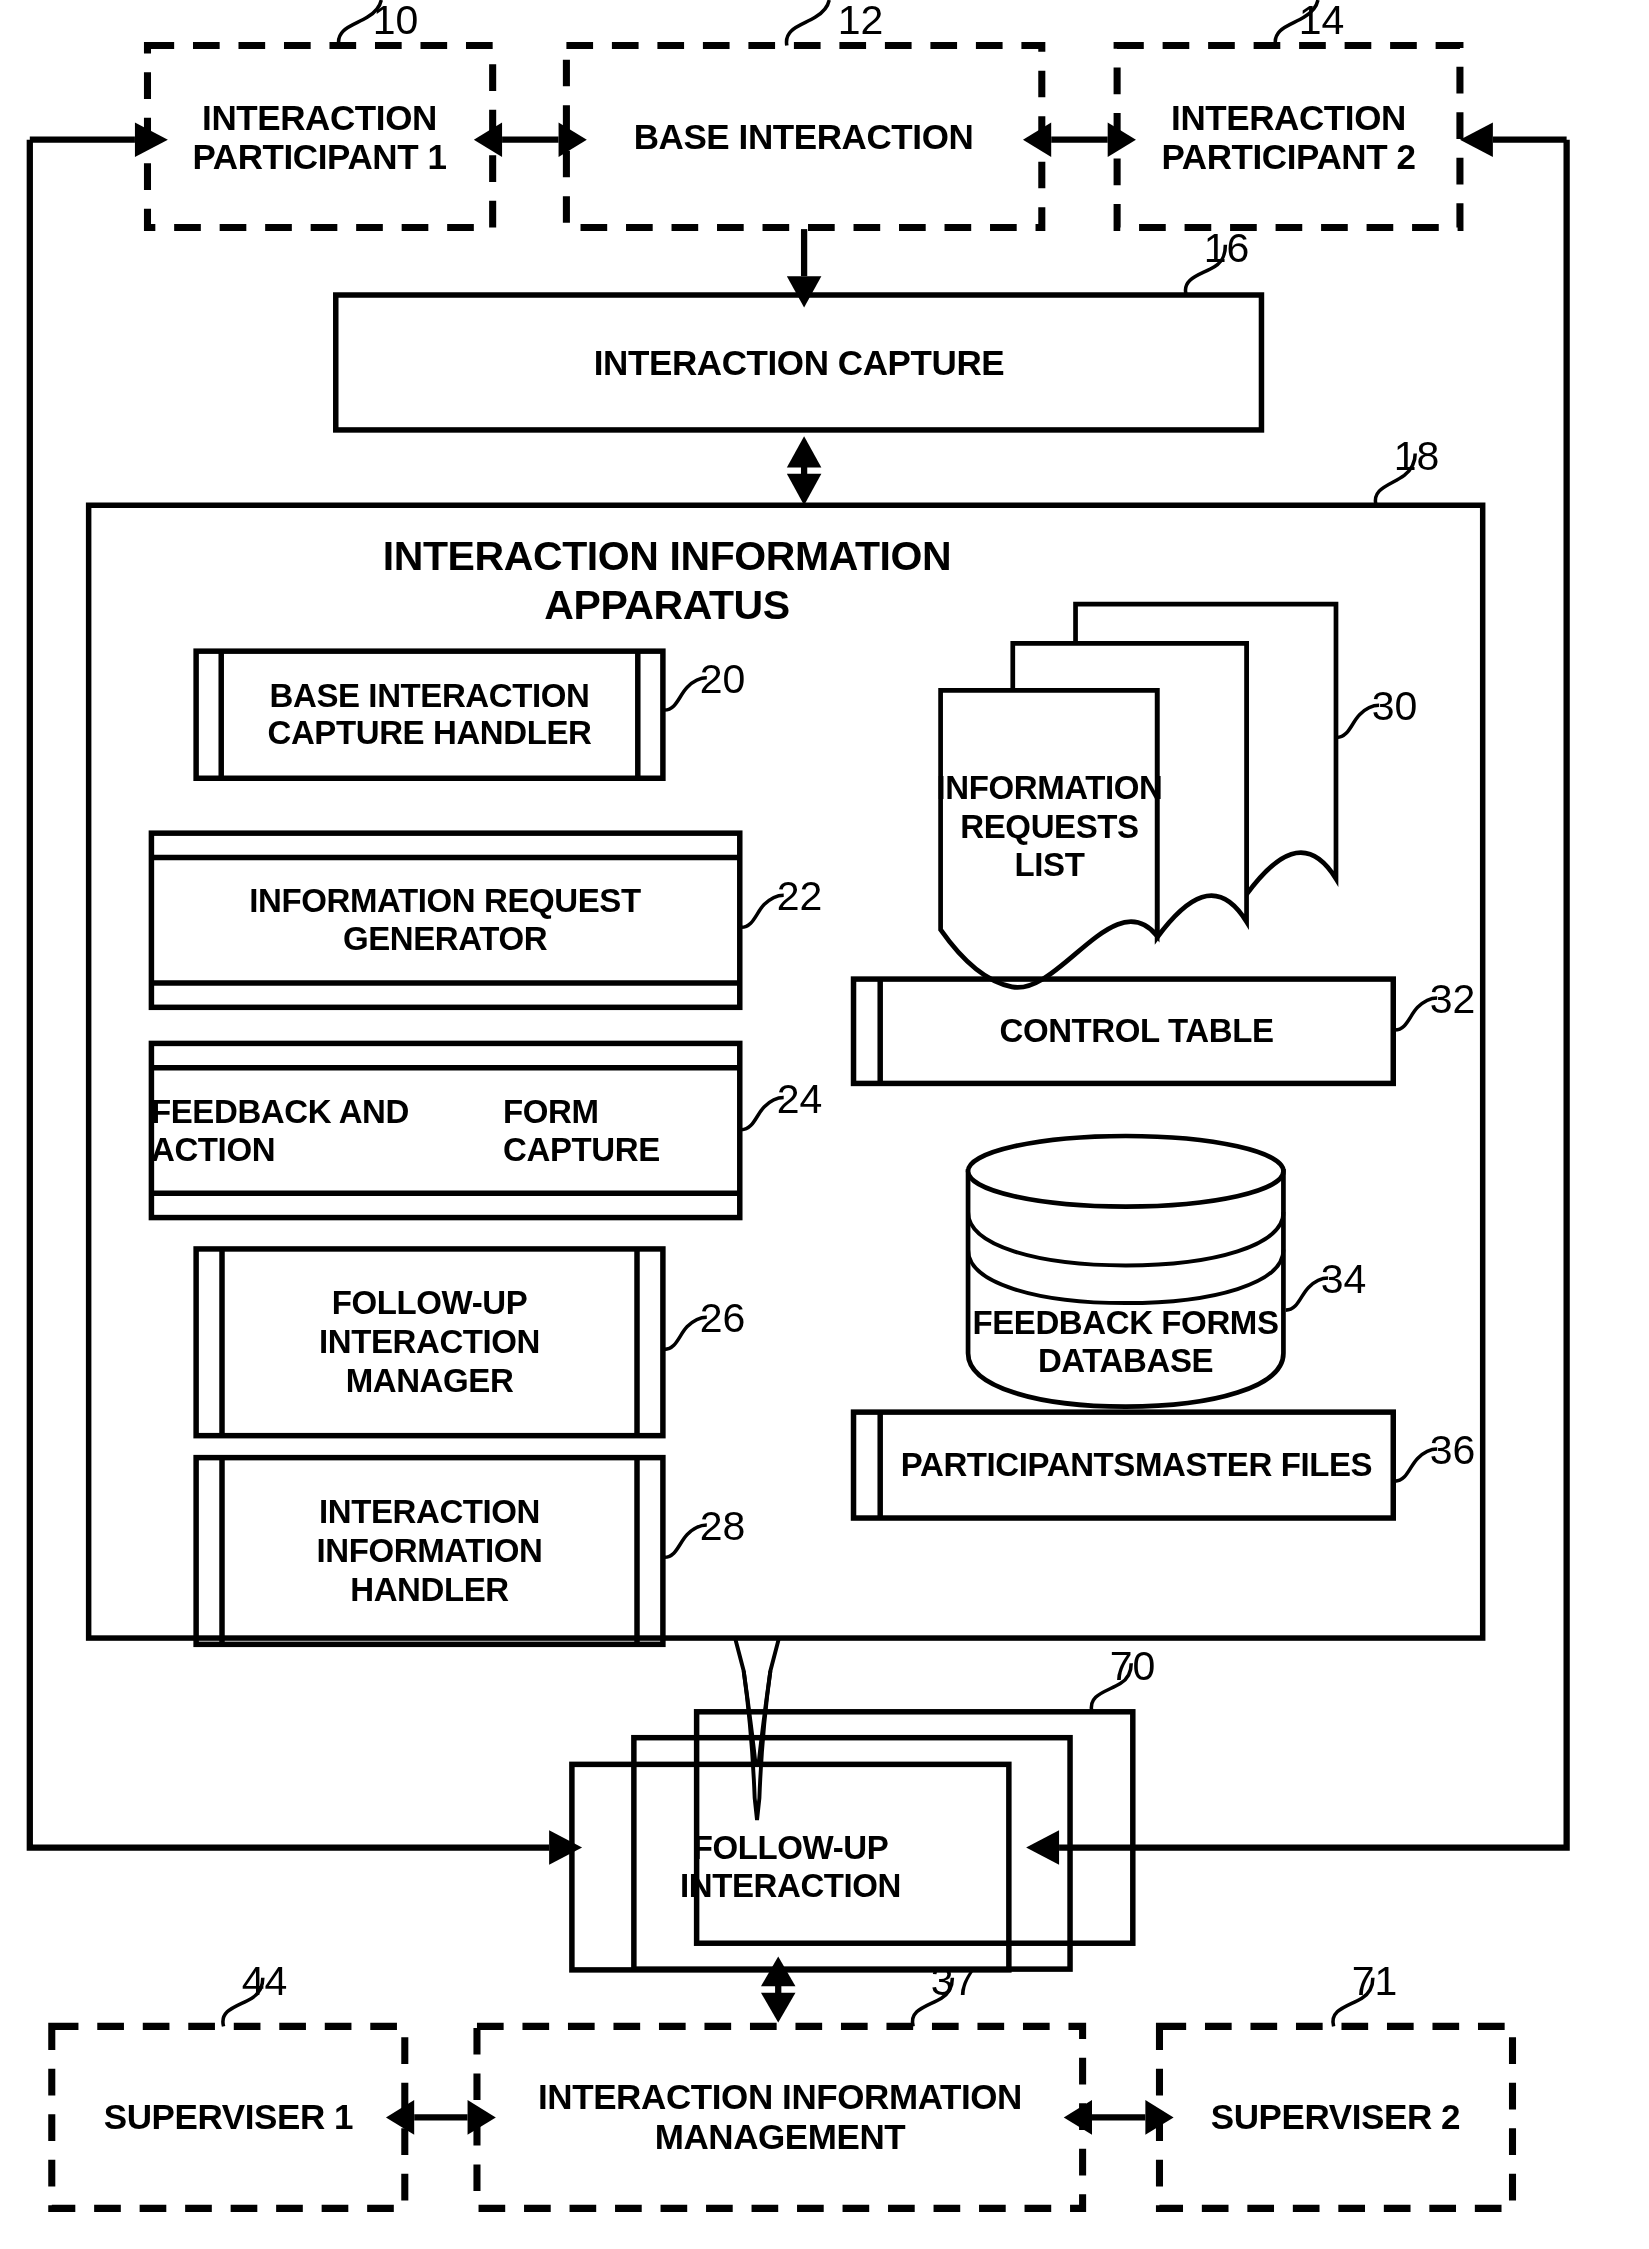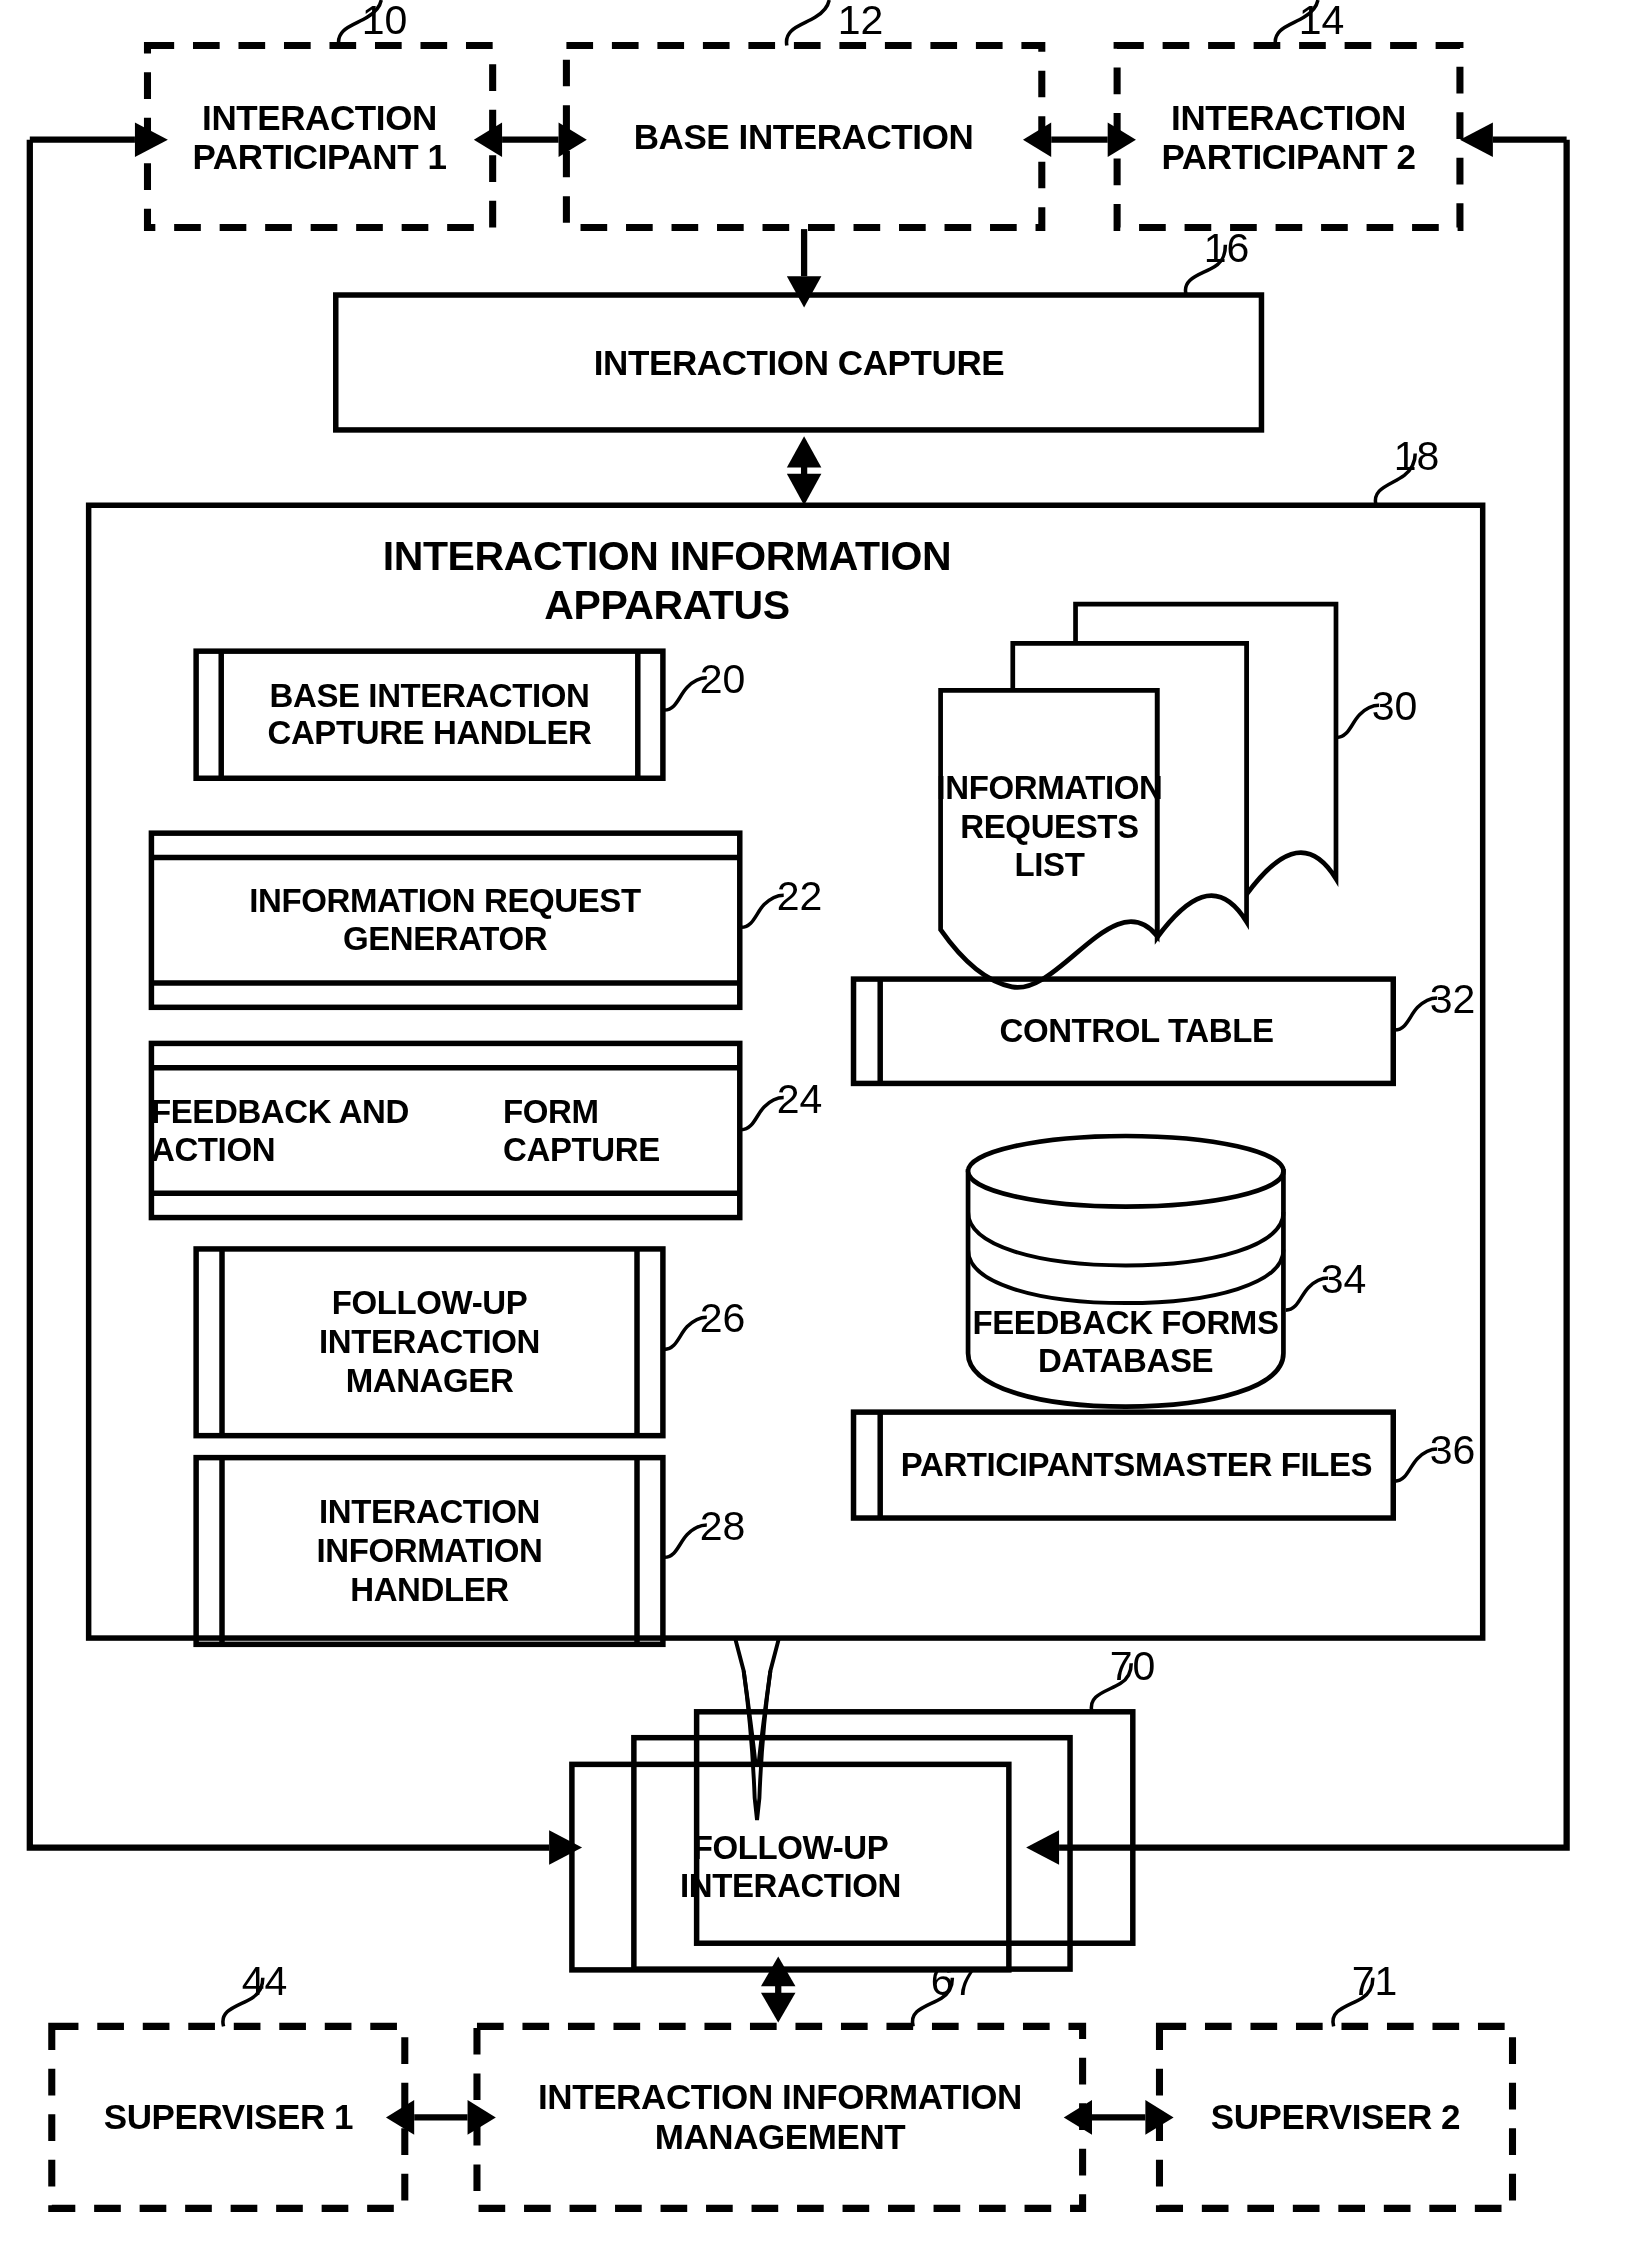--- a/index.html
+++ b/index.html
@@ -282,21 +282,21 @@
 
   <div style="position:absolute;left:477px;top:2026px;width:606px;height:182px;display:flex;flex-direction:column;align-items:center;justify-content:center;line-height:1.15;font-weight:bold;font-size:35px;letter-spacing:-0.4px;">
     <span>INTERACTION INFORMATION</span>
     <span>MANAGEMENT</span>
   </div>
 
   <div style="position:absolute;left:1159px;top:2026px;width:353px;height:182px;display:flex;align-items:center;justify-content:center;font-weight:bold;font-size:35px;letter-spacing:-0.4px;">
     <span>SUPERVISER 2</span>
   </div>
 
-  <div class="ref" style="position:absolute;left:357px;top:0px;width:55px;height:41px;display:flex;align-items:center;justify-content:center;font-size:41px;">
+  <div class="ref" style="position:absolute;left:368px;top:0px;width:55px;height:41px;display:flex;align-items:center;justify-content:center;font-size:41px;">
         <span>10</span>
       </div>
   <div class="ref" style="position:absolute;left:805px;top:0px;width:55px;height:41px;display:flex;align-items:center;justify-content:center;font-size:41px;margin-left:28px;">
         <span>12</span>
       </div>
   <div class="ref" style="position:absolute;left:1294px;top:0px;width:55px;height:41px;display:flex;align-items:center;justify-content:center;font-size:41px;">
         <span>14</span>
       </div>
   <div class="ref" style="position:absolute;left:1199px;top:228px;width:55px;height:41px;display:flex;align-items:center;justify-content:center;font-size:41px;">
         <span>16</span>
@@ -328,21 +328,21 @@
   <div class="ref" style="position:absolute;left:1316px;top:1259px;width:55px;height:41px;display:flex;align-items:center;justify-content:center;font-size:41px;">
         <span>34</span>
       </div>
   <div class="ref" style="position:absolute;left:1425px;top:1430px;width:55px;height:41px;display:flex;align-items:center;justify-content:center;font-size:41px;">
         <span>36</span>
       </div>
   <div class="ref" style="position:absolute;left:1105px;top:1646px;width:55px;height:41px;display:flex;align-items:center;justify-content:center;font-size:41px;">
         <span>70</span>
       </div>
   <div class="ref" style="position:absolute;left:926px;top:1961px;width:55px;height:41px;display:flex;align-items:center;justify-content:center;font-size:41px;">
-        <span>67</span>
+        <span>37</span>
       </div>
   <div class="ref" style="position:absolute;left:237px;top:1961px;width:55px;height:41px;display:flex;align-items:center;justify-content:center;font-size:41px;">
         <span>44</span>
       </div>
   <div class="ref" style="position:absolute;left:1347px;top:1961px;width:55px;height:41px;display:flex;align-items:center;justify-content:center;font-size:41px;">
         <span>71</span>
       </div>
 
 </div>
 </div>

